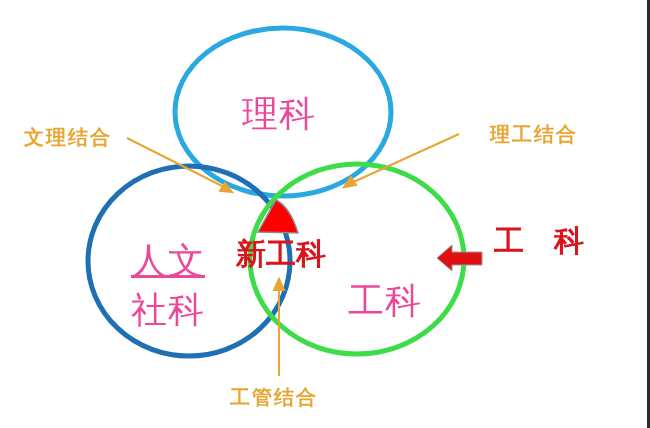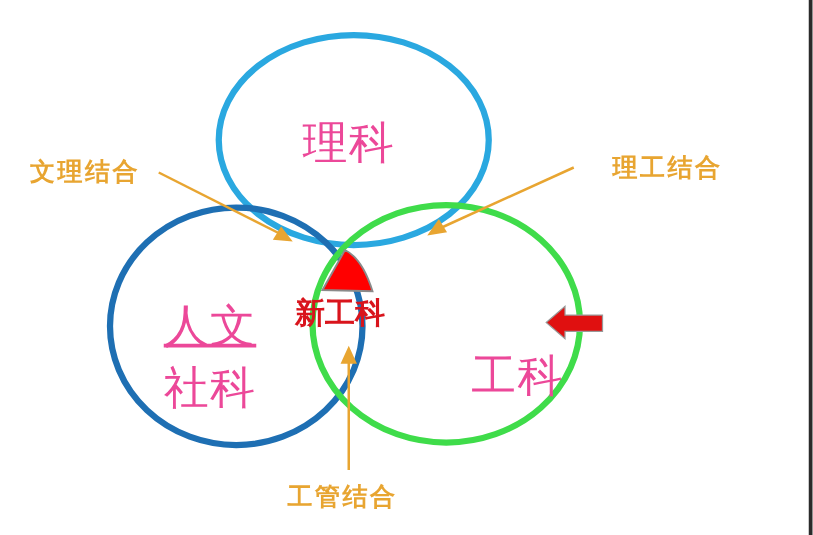--- a/index.html
+++ b/index.html
@@ -3,21 +3,21 @@
 <meta charset="utf-8">
 <style>
   html, body { margin:0; padding:0; }
   body { width:650px; height:428px; background:#ffffff; position:relative; overflow:hidden;
          font-family:"DejaVu Sans", sans-serif; }
   .border-right { position:absolute; left:647px; top:0; width:3px; height:428px; background:#2b2b2b; }
   svg.diagram { position:absolute; left:0; top:0; }
   .lbl { position:absolute; white-space:nowrap; }
   .black-lbl { color:#ec4899; font-size:36px; letter-spacing:1px; }
   .orange-lbl { color:#e8a531; font-size:20px; font-weight:bold; font-family:"DejaVu Serif", serif; letter-spacing:2px;text-align:right; }
-  .red-lbl { color:#d9141c; font-size:24px; font-weight:bold; }
+  .red-lbl { color:#d9141c; font-size:30px; font-weight:bold; }
   .red-side { color:#d9141c; font-size:30px; font-weight:bold; line-height:38px; }
 </style>
 </head>
 <body>
 
 <svg class="diagram" width="650" height="428" viewBox="0 0 650 428">
 
   <ellipse cx="283" cy="112" rx="108" ry="84" fill="none" stroke="#2aa8e0" stroke-width="5"></ellipse>
   <ellipse cx="189" cy="261" rx="101" ry="95" fill="none" stroke="#1e6fb3" stroke-width="5"></ellipse>
   <ellipse cx="357" cy="259" rx="107" ry="95" fill="none" stroke="#3fdc4a" stroke-width="5"></ellipse>
@@ -34,22 +34,25 @@
   </g>
 
   <path d="M437,258 L452,245 L452,252 L482,252 L482,265 L452,265 L452,271 Z" fill="#e01010" stroke="#999" stroke-width="1"></path>
 </svg>
 
 <div class="border-right"></div>
 
 <div class="lbl black-lbl" style="left:242px; top:90px;">理科</div>
 <div class="lbl black-lbl" style="left:131px; top:237px;text-decoration:underline;">人文</div>
 <div class="lbl black-lbl" style="left:131px; top:286px;font-family:Liberation Mono, monospace;">社科</div>
-<div class="lbl black-lbl" style="left:377px; top:277px;">工科</div>
+<div class="lbl black-lbl" style="left:348px; top:277px;">工科</div>
 
 <div class="lbl red-lbl" style="left:236px; top:234px;">新工科</div>
 
 <div class="lbl orange-lbl" style="left:24px; top:124px;">文理结合</div>
 <div class="lbl orange-lbl" style="left:490px; top:121px;">理工结合</div>
 <div class="lbl orange-lbl" style="left:230px; top:384px;">工管结合</div>
 
 <div class="lbl red-side" style="left:494px; top:222px;">
+  <div>
+    <span>工</span><span style="display:inline-block;width:30px;"></span><span>科</span>
+  </div>
 </div>
 
 </body></html>

